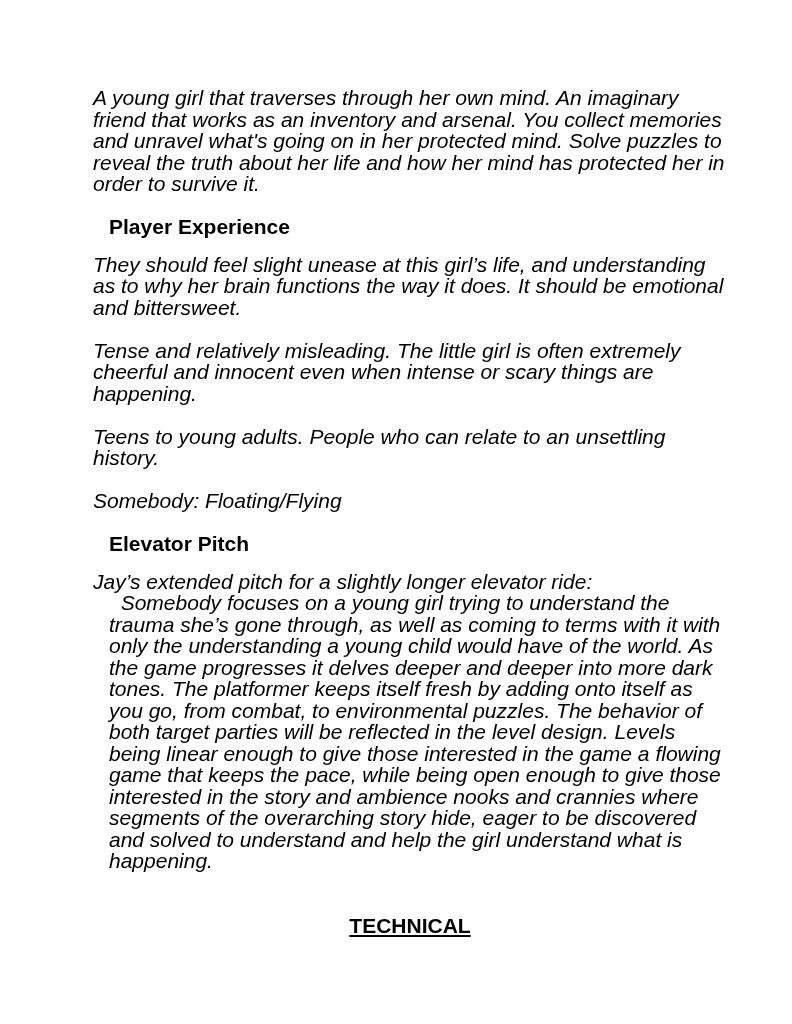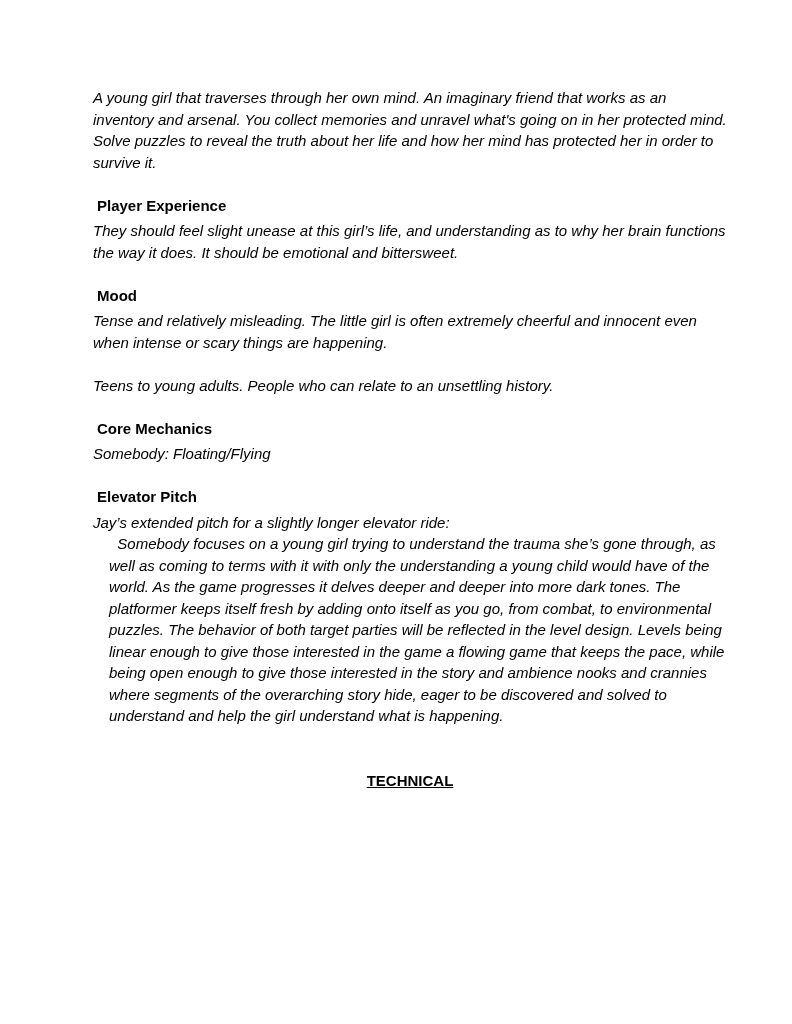--- a/index.html
+++ b/index.html
@@ -8,33 +8,33 @@
     background: #ffffff;
   }
   .page {
     position: relative;
     width: 792px;
     height: 1024px;
     background: #ffffff;
     box-sizing: border-box;
     padding: 87px 65px 40px 93px;
     font-family: "Liberation Sans", sans-serif;
-    font-size: 15px;
+    font-size: 21px;
     line-height: 21.5px;
     color: #000000;
     overflow: hidden;
   }
   .body-text {
     font-style: italic;
     margin: 0;
   }
   .heading {
     font-weight: bold;
     font-style: normal;
-    margin: 4px;
+    margin: 16px;
   }
   .gap-1 { margin-bottom: 21.5px; }   
   .gap-2 { margin-bottom: 43px; }     
   .pre-wrap { white-space: pre-wrap; margin-left: 16px; }
   .technical-heading {
     font-weight: bold;
     text-align: center;
     margin: 12px;
   }
   .technical-heading .underlined {
@@ -44,26 +44,24 @@
 </head>
 <body>
 
 <div class="page">
 
   <p class="body-text gap-1">A young girl that traverses through her own mind. An imaginary friend that works as an inventory and arsenal. You collect memories and unravel what's going on in her protected mind. Solve puzzles to reveal the truth about her life and how her mind has protected her in order to survive it.</p>
 
   <p class="heading">Player Experience</p>
   <p class="body-text gap-1">They should feel slight unease at this girl’s life, and understanding as to why her brain functions the way it does. It should be emotional and bittersweet.</p>
 
-  <p class="heading">Mood</p>
   <p class="body-text gap-1">Tense and relatively misleading. The little girl is often extremely cheerful and innocent even when intense or scary things are happening.</p>
 
   <p class="body-text gap-1">Teens to young adults. People who can relate to an unsettling history.</p>
 
-  <p class="heading">Core Mechanics</p>
   <div>
     <p class="body-text gap-1">Somebody: Floating/Flying</p>
   </div>
 
   <p class="heading">Elevator Pitch</p>
 
   <div>
     <p class="body-text">Jay’s extended pitch for a slightly longer elevator ride:</p>
     <p class="body-text pre-wrap gap-2">  Somebody focuses on a young girl trying to understand the trauma she’s gone through, as well as coming to terms with it with only the understanding a young child would have of the world. As the game progresses it delves deeper and deeper into more dark tones. The platformer keeps itself fresh by adding onto itself as you go, from combat, to environmental puzzles. The behavior of both target parties will be reflected in the level design. Levels being linear enough to give those interested in the game a flowing game that keeps the pace, while being open enough to give those interested in the story and ambience nooks and crannies where segments of the overarching story hide, eager to be discovered and solved to understand and help the girl understand what is happening.</p>
   </div>

